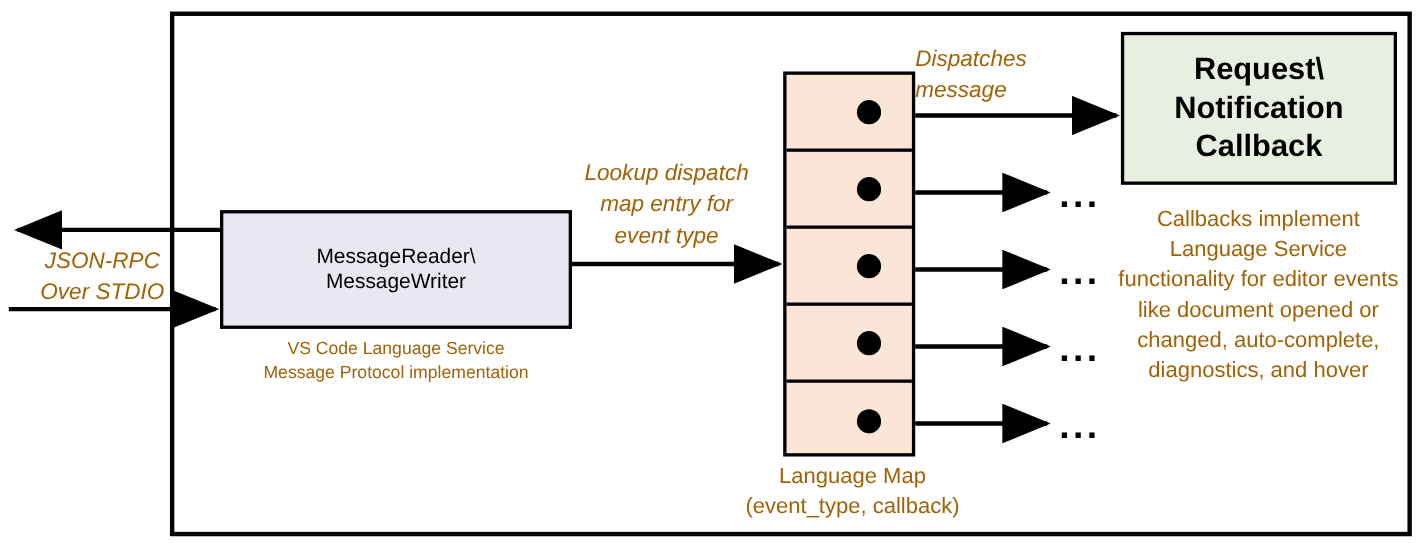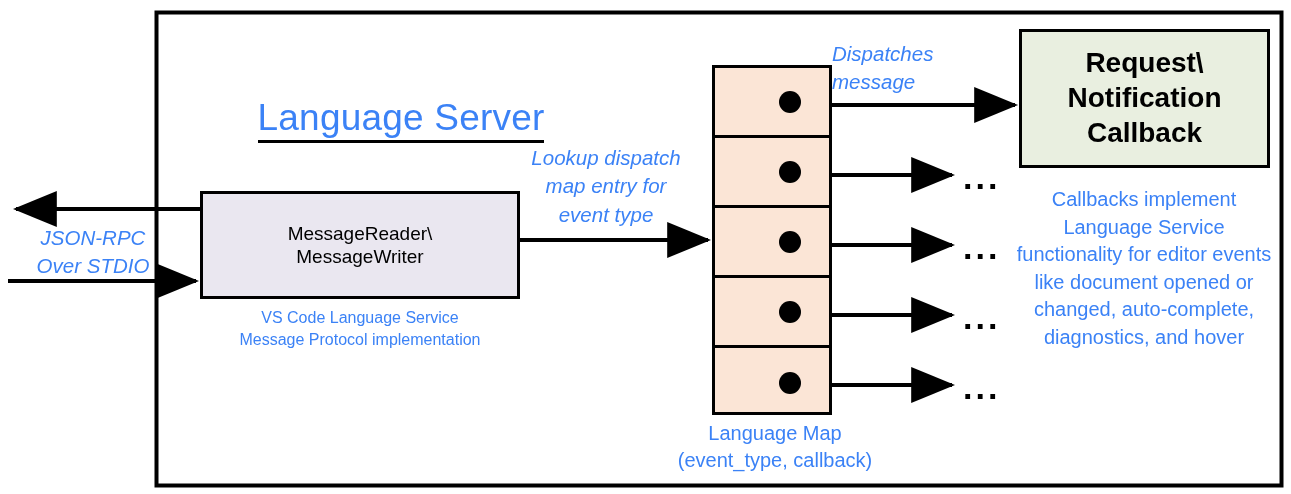--- a/index.html
+++ b/index.html
@@ -5,21 +5,21 @@
   html,body{margin:0;padding:0;background:#ffffff;}
   body{
     width:1291px;height:494px;position:relative;overflow:hidden;
     font-family:"Liberation Sans","DejaVu Sans",sans-serif;
     color:#000000;
   }
   #stage{position:absolute;left:0;top:0;width:1291px;height:494px;}
 
   svg.layer{position:absolute;left:0;top:0;width:1291px;height:494px;overflow:visible;}
 
-  .txt{position:absolute;text-align:center;line-height:1.18;color:#3b82f6;white-space:pre-line;}
+  .txt{position:absolute;text-align:center;line-height:1.18;color:#a16207;white-space:pre-line;}
 
   
   #title-wrap{
     left:236px;top:52px;width:330px;
     font-size:37px;letter-spacing:.2px;
   }
   #title-wrap .u{
     display:inline-block;border-bottom:3px solid #000;padding-bottom:1px;
   }
 
@@ -96,23 +96,20 @@
     <line x1="520" y1="240" x2="708" y2="240" stroke="#000" stroke-width="4" marker-end="url(#ah)"></line>
 
     <line x1="786" y1="105" x2="1015" y2="105" stroke="#000" stroke-width="4" marker-end="url(#ah)"></line>
 
     <line x1="786" y1="175" x2="952" y2="175" stroke="#000" stroke-width="4" marker-end="url(#ah)"></line>
     <line x1="786" y1="245" x2="952" y2="245" stroke="#000" stroke-width="4" marker-end="url(#ah)"></line>
     <line x1="786" y1="315" x2="952" y2="315" stroke="#000" stroke-width="4" marker-end="url(#ah)"></line>
     <line x1="786" y1="385" x2="952" y2="385" stroke="#000" stroke-width="4" marker-end="url(#ah)"></line>
   </svg>
 
-  <div class="txt" id="title-wrap">
-    <span class="u">Language Server</span>
-  </div>
 
   <div id="reader-box">
     <div class="label">MessageReader\
 MessageWriter</div>
   </div>
   <div class="txt" id="reader-caption">VS Code Language Service
 Message Protocol implementation</div>
 
   <div id="dispatch-table">
     <div class="row">

